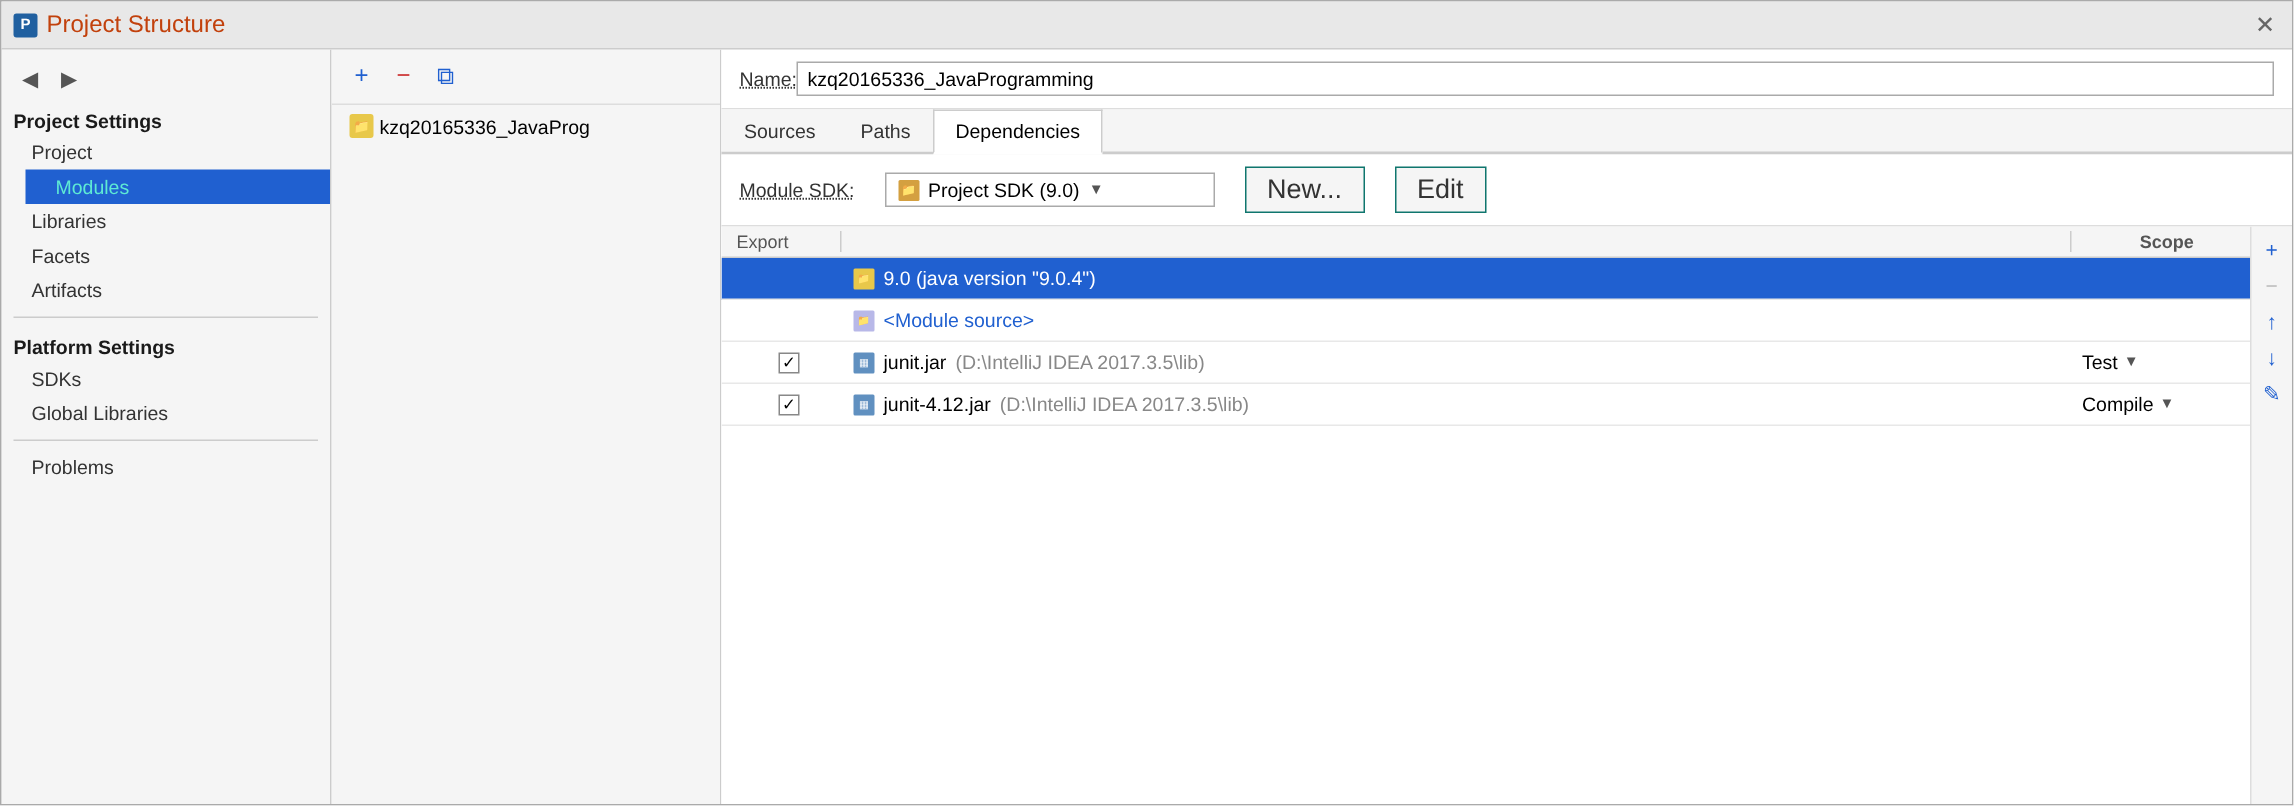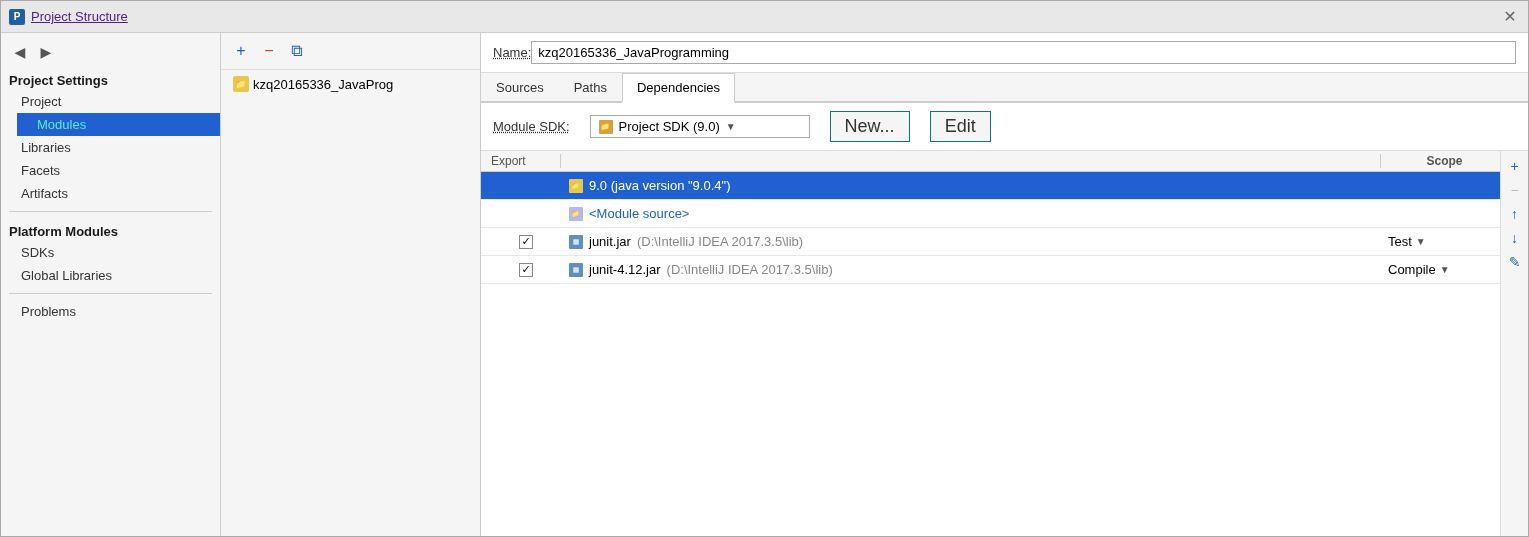--- a/index.html
+++ b/index.html
@@ -39,23 +39,22 @@
       background: #2060a0;
       border-radius: 2px;
       display: flex;
       align-items: center;
       justify-content: center;
       color: white;
       font-size: 10px;
       font-weight: bold;
     }
     .title-text {
-      font-size: 13px;
-      color: #4c1d95;
-      text-decoration: underline;
+      font-size: 16px;
+      color: #c2410c;
     }
     .close-btn {
       cursor: pointer;
       font-size: 16px;
       color: #666;
       width: 20px;
       height: 20px;
       display: flex;
       align-items: center;
       justify-content: center;
@@ -418,21 +417,21 @@
       </div>
       <div class="sidebar-item">
         <span>Facets</span>
       </div>
       <div class="sidebar-item">
         <span>Artifacts</span>
       </div>
 
       <div class="sidebar-divider"></div>
 
-      <div class="section-header">Platform Modules</div>
+      <div class="section-header">Platform Settings</div>
 
       <div class="sidebar-item">
         <span>SDKs</span>
       </div>
       <div class="sidebar-item">
         <span>Global Libraries</span>
       </div>
 
       <div class="sidebar-divider"></div>
 

